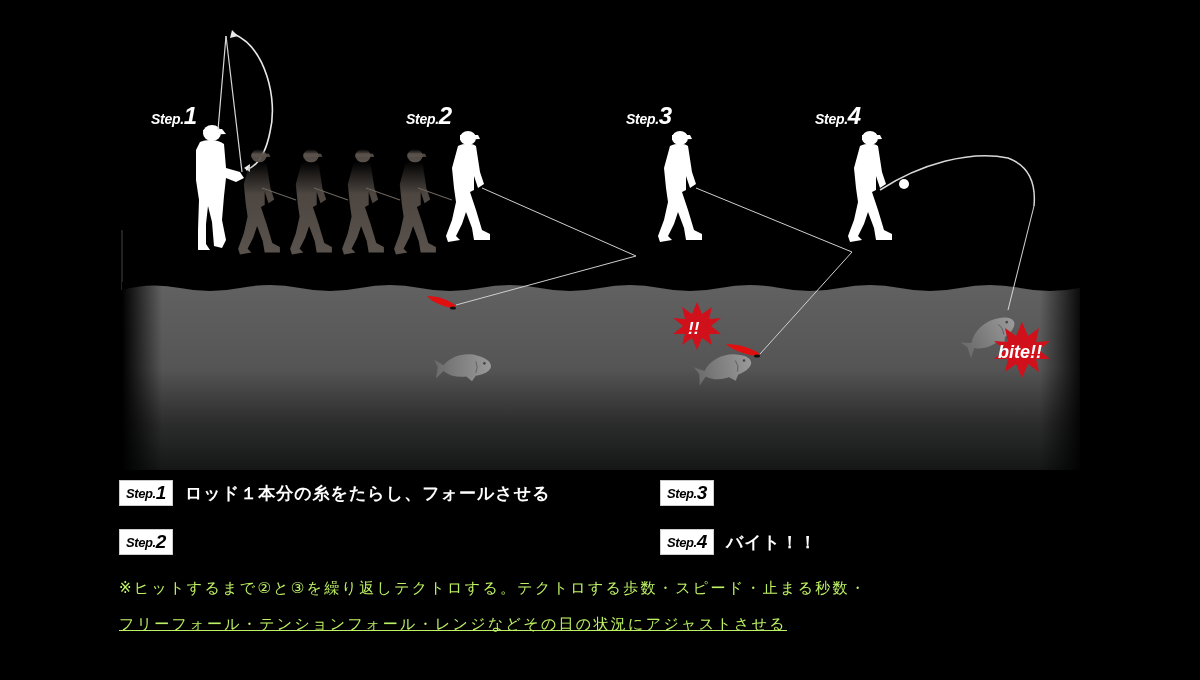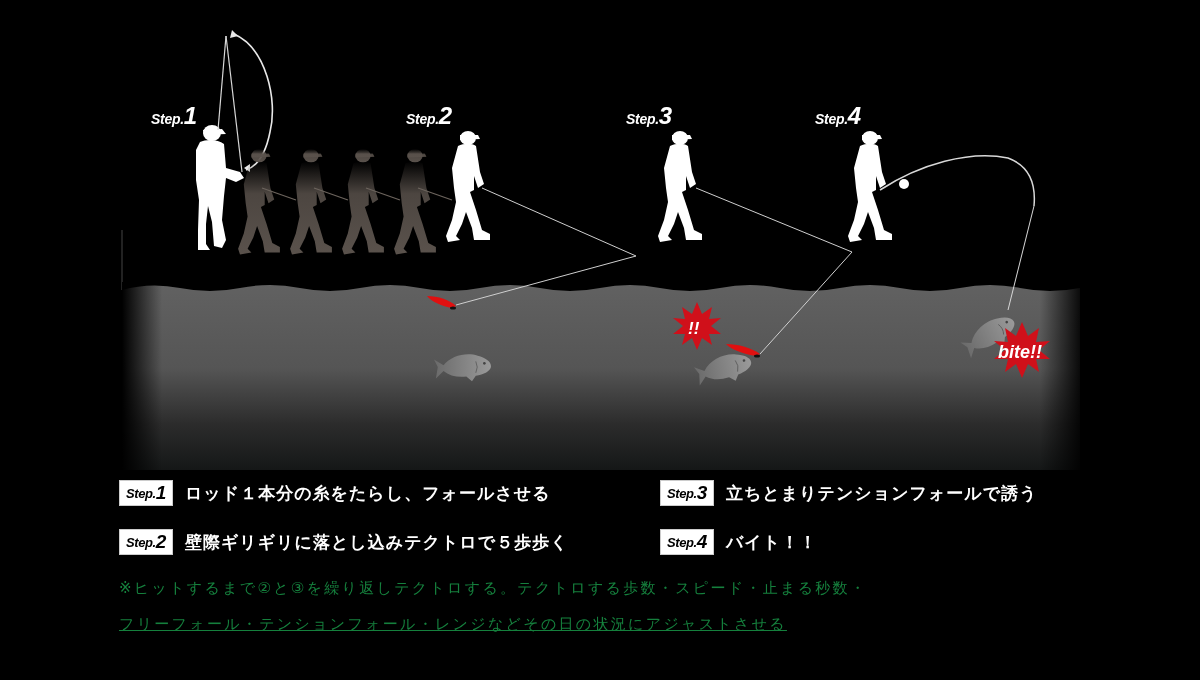--- a/index.html
+++ b/index.html
@@ -4,21 +4,21 @@
   <style>
     html, body { margin: 0; padding: 0; background: #000; }
     body { width: 1200px; height: 680px; position: relative; overflow: hidden; font-family: "DejaVu Sans", sans-serif; color: #fff; }
     #scene { position: absolute; left: 0; top: 0; width: 1200px; height: 470px; }
     .step-label { position: absolute; font-family: "Liberation Sans", sans-serif; font-style: italic; font-weight: bold; color: #fff; font-size: 14px; letter-spacing: -0.3px; }
     .step-label .num { font-size: 24px; font-weight: bold; }
     .legend { position: absolute; display: flex; align-items: center; }
     .badge { background: #fff; color: #000; font-family: "Liberation Sans", sans-serif; font-style: italic; font-weight: bold; font-size: 13px; height: 24px; line-height: 24px; padding: 0 6px; border: 1px solid #ccc; letter-spacing: -0.4px; white-space: nowrap; }
     .badge .num { font-size: 19px; vertical-align: -1px; }
     .legend-text { margin-left: 12px; font-size: 17px; font-weight: bold; color: #fff; white-space: nowrap; letter-spacing: 1px; }
-    .note { position: absolute; left: 119px; font-size: 15px; color: #15803d; white-space: nowrap; letter-spacing: 2.3px; }
+    .note { position: absolute; left: 119px; font-size: 15px; color: #bef264; white-space: nowrap; letter-spacing: 2.3px; }
   </style>
 </head>
 <body>
 
 <div id="scene">
   <svg width="1200" height="470" viewBox="0 0 1200 470">
     <defs>
       <linearGradient id="waterV" x1="0" y1="0" x2="0" y2="1">
         <stop offset="0" stop-color="#616161"></stop>
         <stop offset="0.45" stop-color="#555555"></stop>
@@ -152,25 +152,23 @@
   <div class="step-label" style="left:626px; top:102px;"><span>Step.</span><span class="num">3</span></div>
   <div class="step-label" style="left:815px; top:102px;"><span>Step.</span><span class="num">4</span></div>
 </div>
 
 <div class="legend" style="left:119px; top:480px;">
   <span class="badge"><span>Step.</span><span class="num">1</span></span>
   <span class="legend-text">ロッド１本分の糸をたらし、フォールさせる</span>
 </div>
 <div class="legend" style="left:119px; top:529px;">
   <span class="badge"><span>Step.</span><span class="num">2</span></span>
-  <span class="legend-text">壁際ギリギリに落とし込みテクトロで５歩歩く</span>
 </div>
 <div class="legend" style="left:660px; top:480px;">
   <span class="badge"><span>Step.</span><span class="num">3</span></span>
-  <span class="legend-text">立ちとまりテンションフォールで誘う</span>
 </div>
 <div class="legend" style="left:660px; top:529px;">
   <span class="badge"><span>Step.</span><span class="num">4</span></span>
   <span class="legend-text">バイト！！</span>
 </div>
 
 <div class="note" style="top:579px;">※ヒットするまで②と③を繰り返しテクトロする。テクトロする歩数・スピード・止まる秒数・</div>
 <div class="note" style="top:615px;text-decoration:underline;">フリーフォール・テンションフォール・レンジなどその日の状況にアジャストさせる</div>
 
 </body></html>

